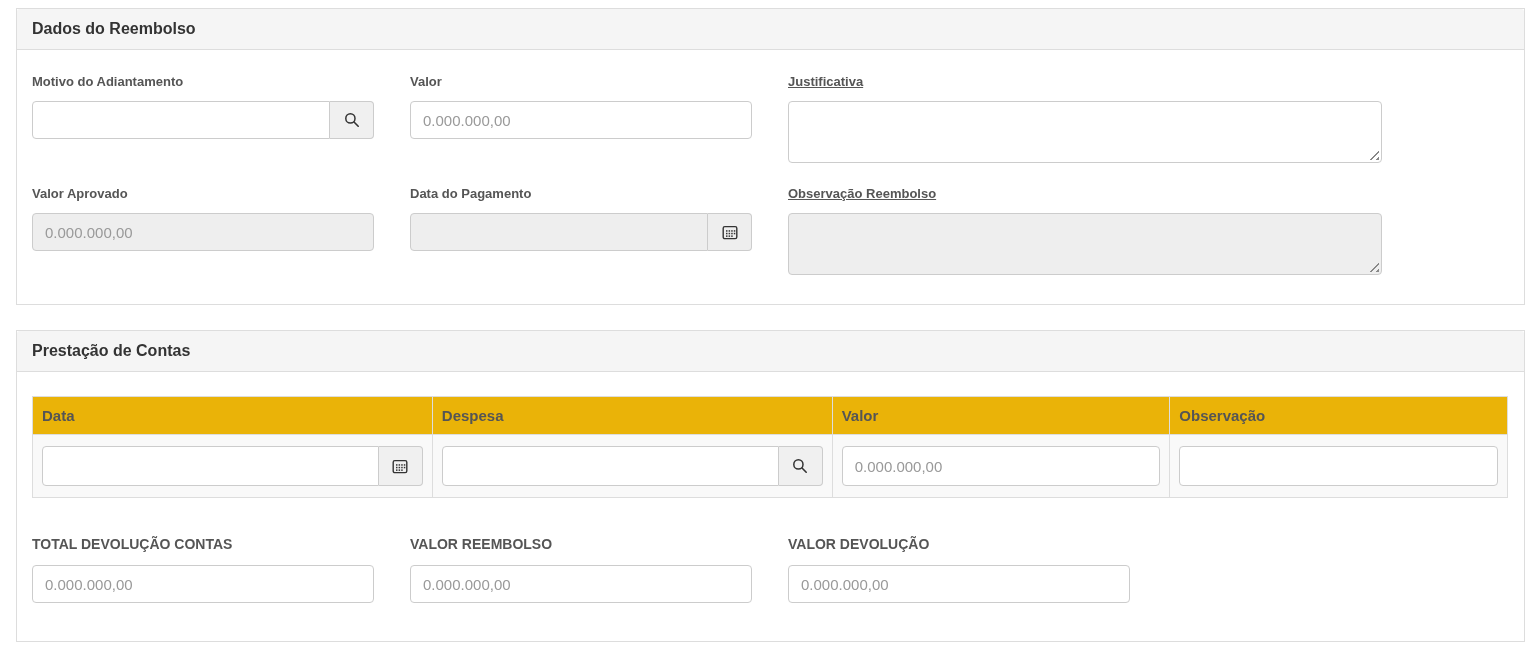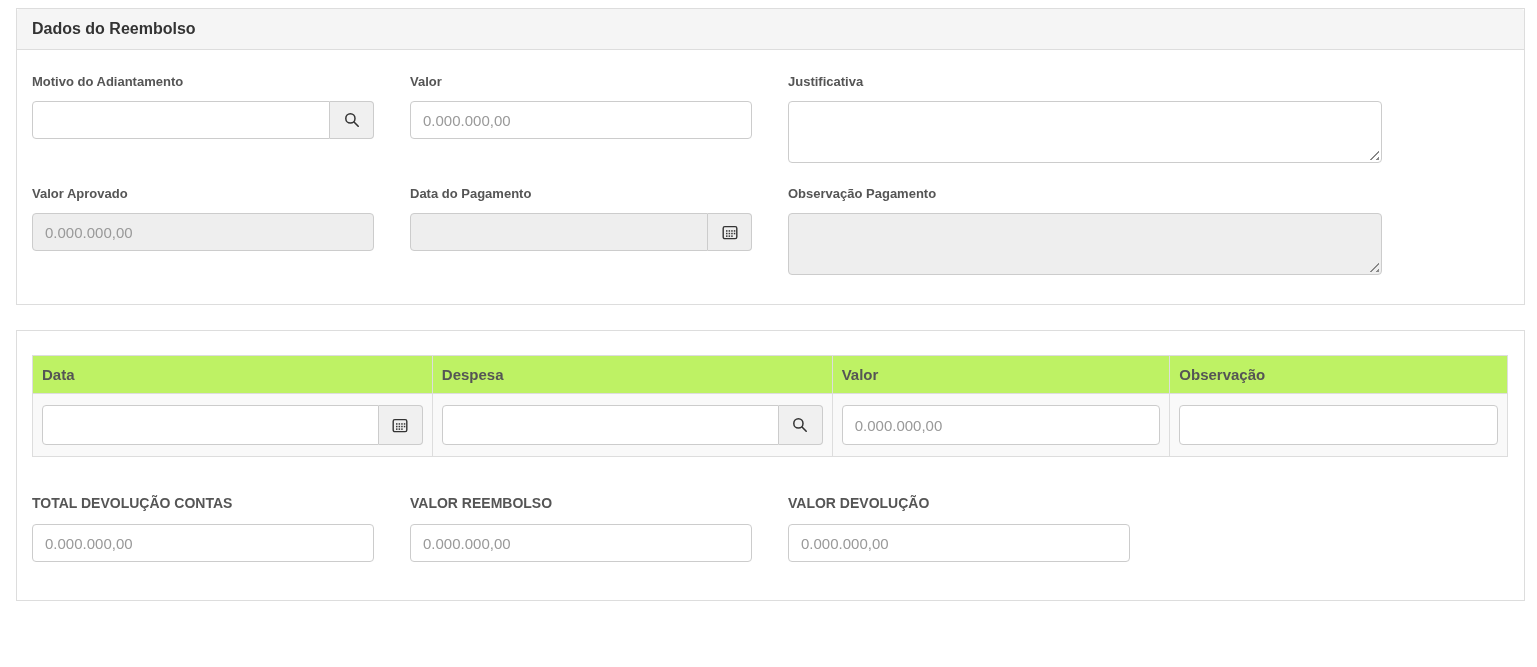--- a/index.html
+++ b/index.html
@@ -26,21 +26,21 @@
     padding: 11px 15px;
     font-size: 16px;
     font-weight: bold;
     color: #333;
   }
   .panel-body { padding: 15px; }
 
   
   .frow { display: flex; align-items: flex-start; }
   .col-s { width: 342px; margin-right: 36px; flex: none; }
-  .col-l { width: 594px; flex: none; }
+  .col-l { width: 594px; flex: none; text-decoration: underline; }
   .form-group { margin-bottom: 14px; }
   label.ctl-label {
     display: block;
     margin: 9px 0 12px;
     font-weight: bold;
     color: #555;
     font-size: 13px;
   }
 
   
@@ -101,21 +101,21 @@
     border-collapse: collapse;
     margin: 9px 0 29px;
   }
   .grid-table th, .grid-table td { border: 1px solid #ddd; }
   .grid-table th {
     text-align: left;
     font-size: 15px;
     font-weight: bold;
     color: #555;
     padding: 10px 9px;
-    background: #bef264;
+    background: #eab308;
   }
   .grid-table td { padding: 11px 9px; background: #f9f9f9; }
   .grid-table .cal-btn-cell .tbx { min-width: 0; }
   th.w-data, td.w-data { width: 400px; }
   th.w-despesa, td.w-despesa { width: 400px; }
   th.w-valor, td.w-valor { width: 338px; }
   th.w-obs, td.w-obs { width: 338px; }
   .grid-table td .tbx { height: 40px; }
   .grid-table td .addon-btn { height: 40px; }
 
@@ -191,31 +191,32 @@
                       <rect x="6.6" y="11.4" width="1.5" height="1.5"></rect>
                       <rect x="9.2" y="11.4" width="1.5" height="1.5"></rect>
                   </g>
                 </svg>
               </span>
             </button>
           </div>
         </div>
 
         <div class="col-l form-group">
-          <label class="ctl-label">Observação Pagamento</label>
+          <label class="ctl-label">Observação Reembolso</label>
           <div class="ta-wrap">
             <textarea class="txa" disabled="" style=""></textarea>
           </div>
         </div>
       </div>
 
     </div>
   </div>
 
   <div class="panel">
+    <div class="panel-heading">Prestação de Contas</div>
     <div class="panel-body">
 
       <table class="grid-table">
         <thead>
           <tr>
             <th class="w-data">Data</th>
             <th class="w-despesa">Despesa</th>
             <th class="w-valor">Valor</th>
             <th class="w-obs">Observação</th>
           </tr>

